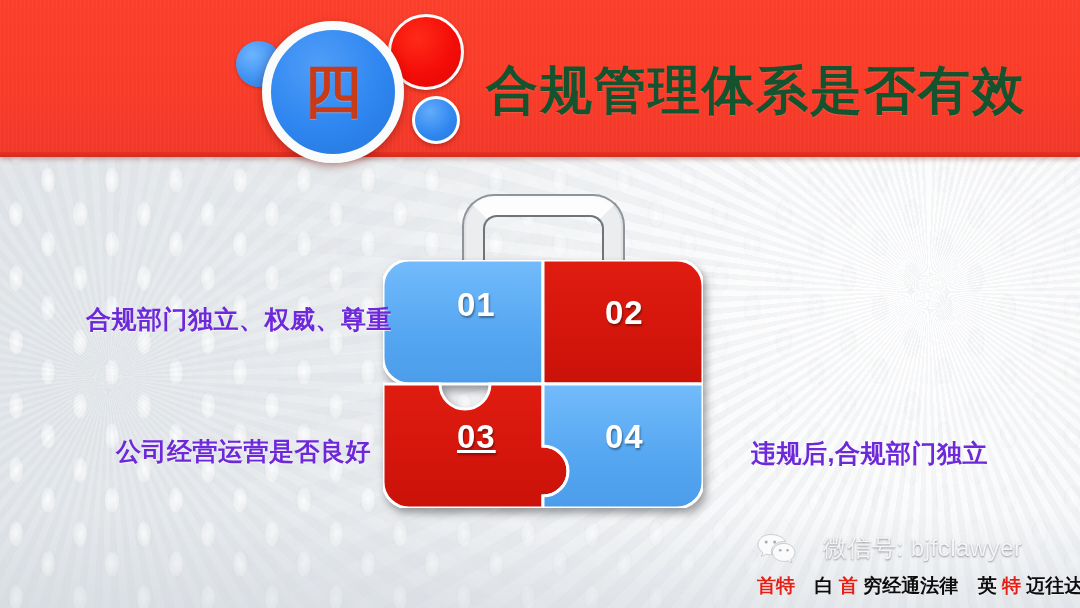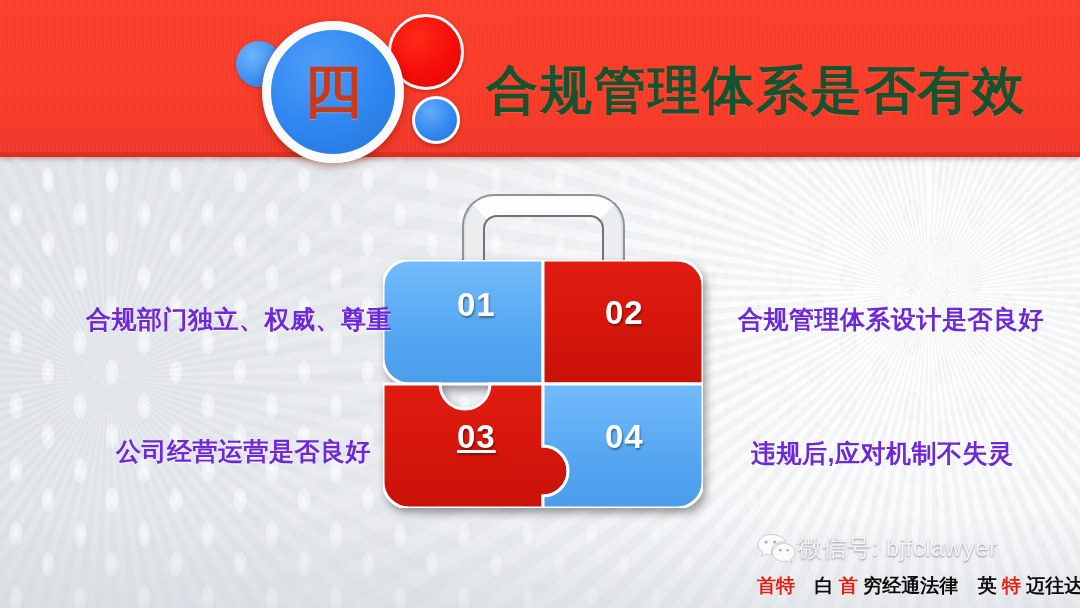--- a/index.html
+++ b/index.html
@@ -200,21 +200,21 @@
     text-shadow:0 1px 1px rgba(255,255,255,0.7);
   }
   .lbl-tl { left:86px;  top:303px; }
   .lbl-tr { left:738px; top:303px; }
   .lbl-bl { left:116px; top:435px; }
   .lbl-br { left:751px; top:437px; }
 
   
   .wx-row {
     position:absolute; left:757px; top:532px;
-    display:flex; align-items:center; gap:1px;
+    display:flex; align-items:center; gap:26px;
   }
   .wx-icon { width:40px; height:30px; position:relative; flex:0 0 auto; }
   .wx-text {
     font-size:24px; font-weight:normal; letter-spacing:0.5px;
     color:rgba(250,250,250,0.92);
     text-shadow:0 1px 2px rgba(120,125,132,0.85);
     white-space:nowrap;
   }
   .slogan {
     position:absolute; left:757px; top:573px;
@@ -302,23 +302,22 @@
       </svg>
 
       <div class="qnum n01">01</div>
       <div class="qnum n02">02</div>
       <div class="qnum n03">03</div>
       <div class="qnum n04">04</div>
     </div>
   </div>
 
   <div class="side-label lbl-tl">合规部门独立、权威、尊重</div>
-  <div class="side-label lbl-tr">合规管理体系设计是否良好</div>
   <div class="side-label lbl-bl">公司经营运营是否良好</div>
-  <div class="side-label lbl-br">违规后,应对机制不失灵</div>
+  <div class="side-label lbl-br">违规后,合规部门独立</div>
 
   <div class="wx-row">
     <span class="wx-icon">
       <svg width="40" height="30" viewBox="0 0 40 30">
         <g fill="rgba(252,252,252,0.90)" stroke="rgba(150,156,163,0.55)" stroke-width="0.8">
           <path d="M13.5 1.5C6.6 1.5 1 6 1 11.6c0 3.2 1.9 6 4.8 7.9l-1.3 4 4.5-2.3c1.4.4 2.9.6 4.5.6.5 0 1 0 1.5-.1-.4-1-.6-2.1-.6-3.2 0-5.6 5.6-10.1 12.5-10.1.5 0 1 0 1.5.1C27.1 4.6 20.9 1.5 13.5 1.5Z"></path>
           <path d="M26.9 10.4c-6.3 0-11.4 4-11.4 9s5.1 9 11.4 9c1.4 0 2.7-.2 3.9-.6l4.1 2.1-1.1-3.5c2.5-1.6 4.1-4.1 4.1-7 0-5-5.1-9-11-9Z"></path>
         </g>
         <g fill="rgba(148,154,161,0.80)">
           <circle cx="9.2" cy="9.0" r="1.5"></circle>

